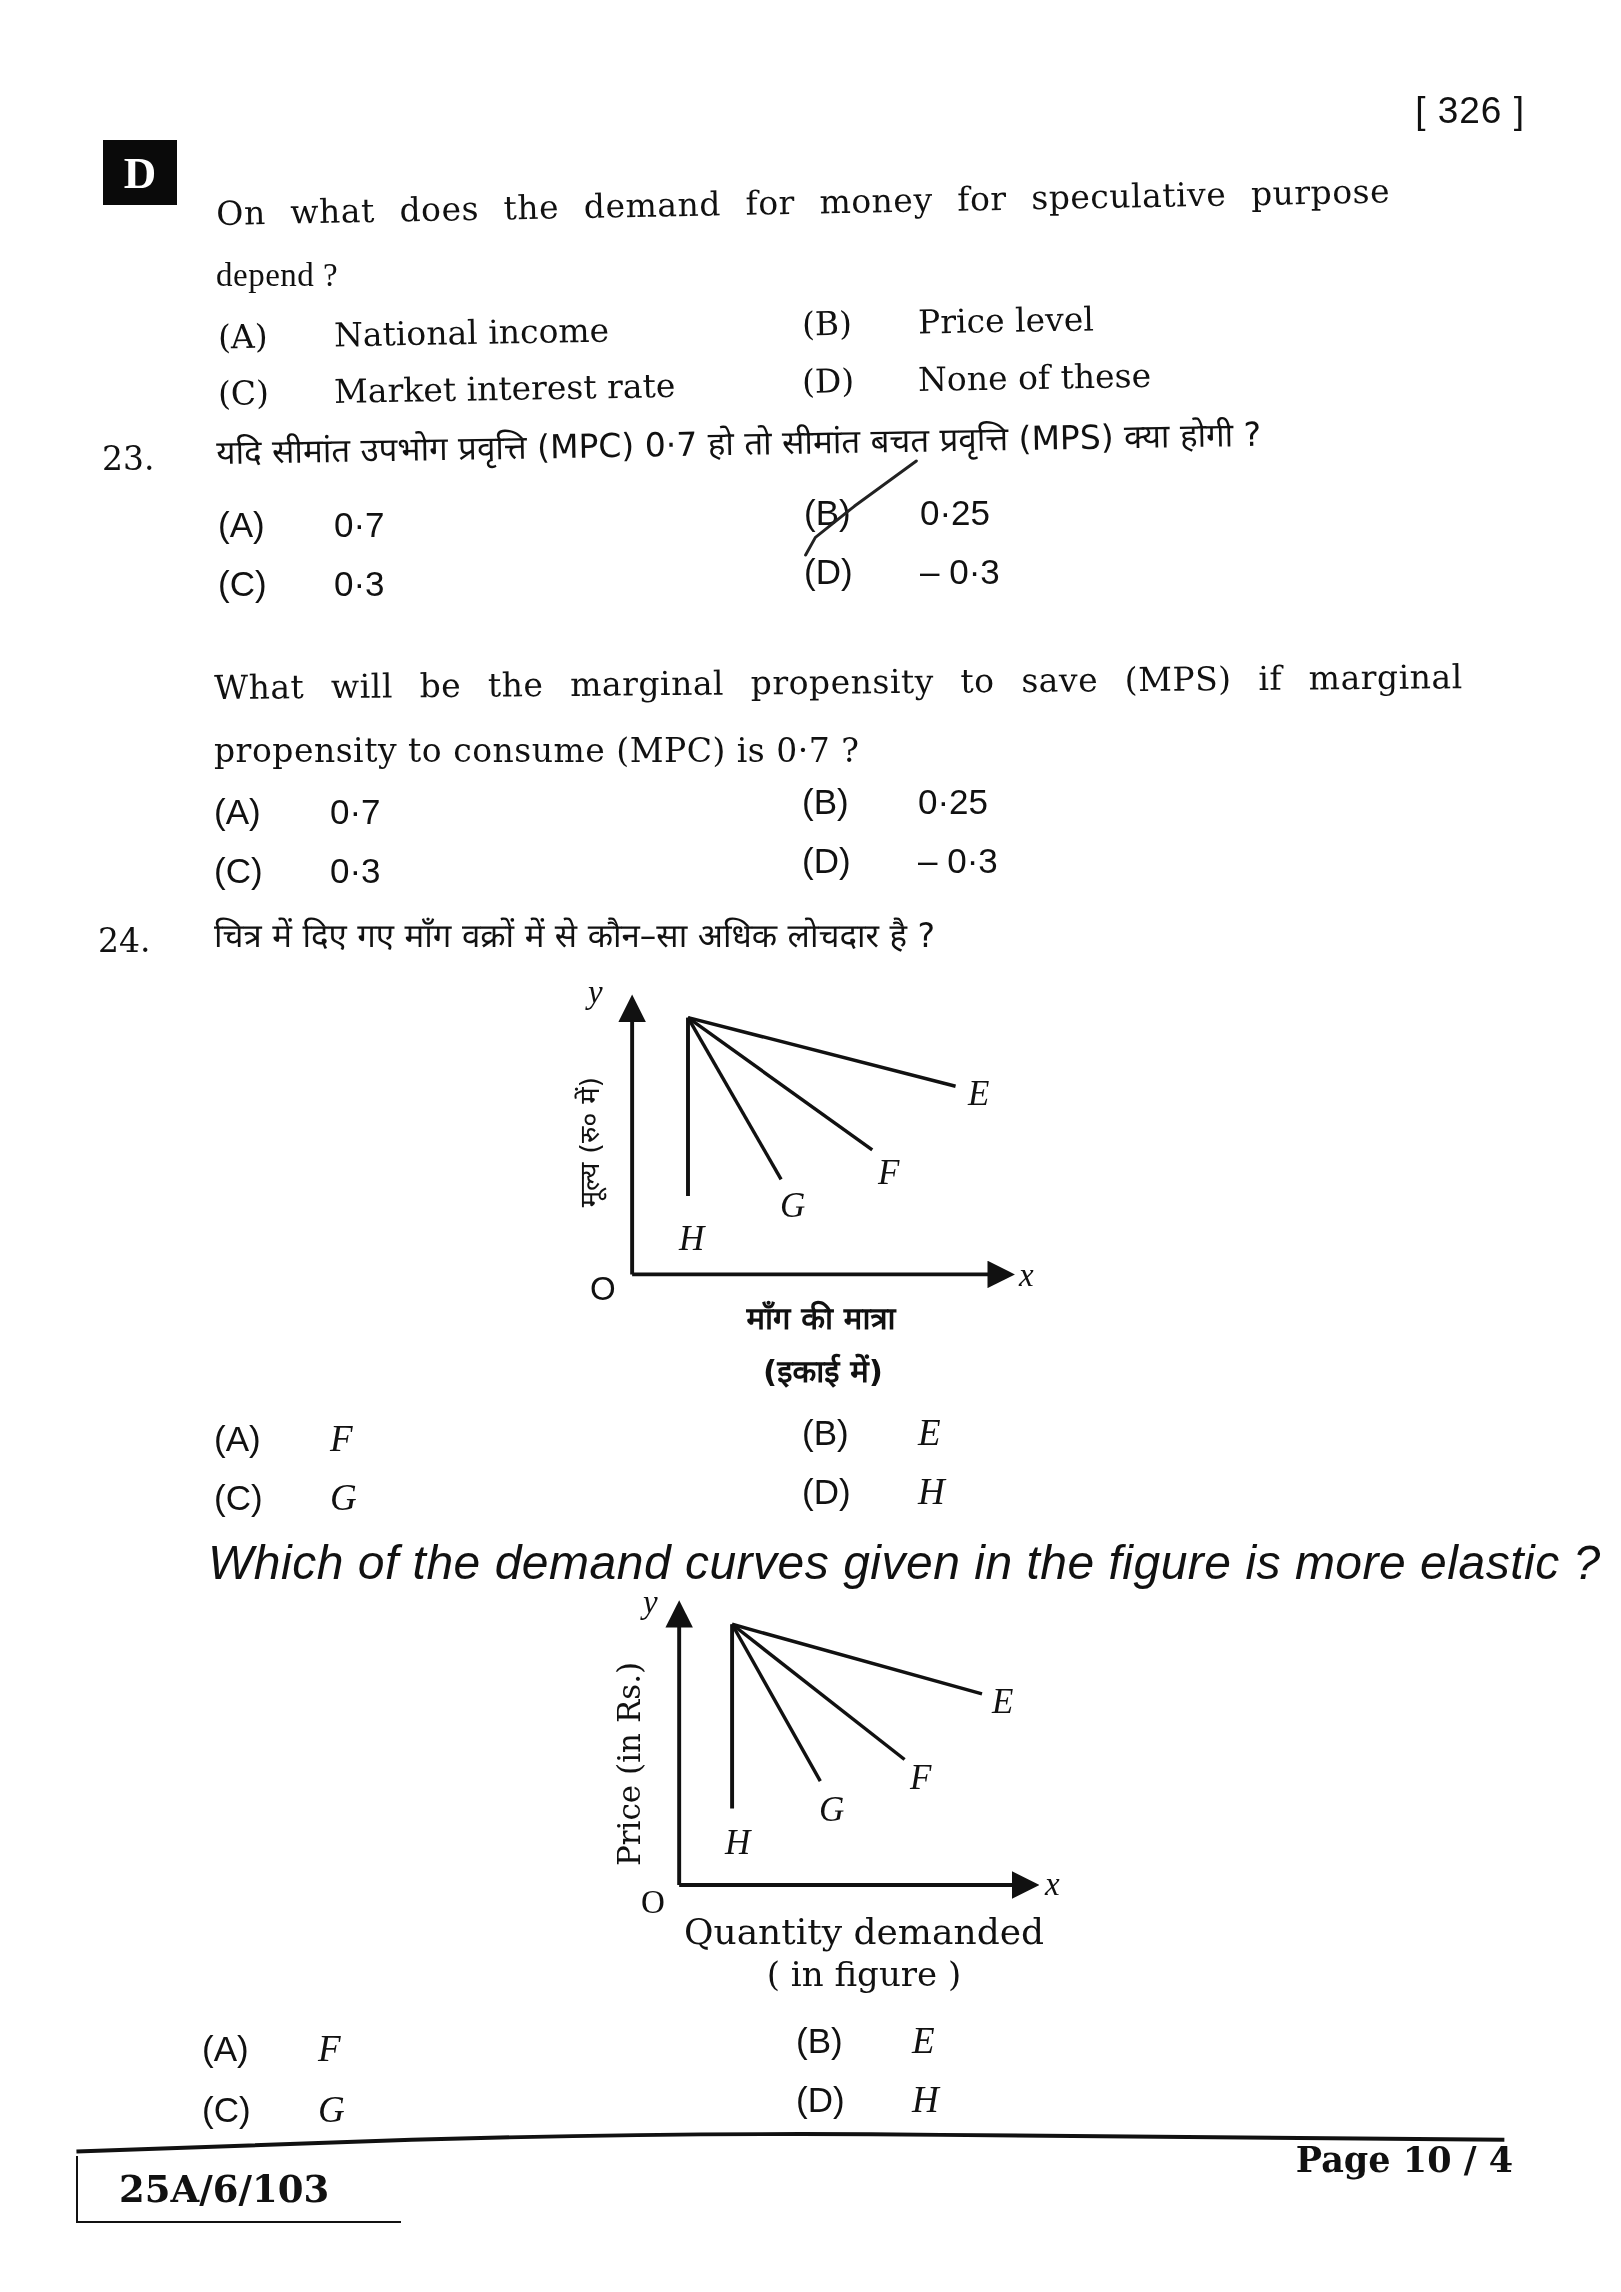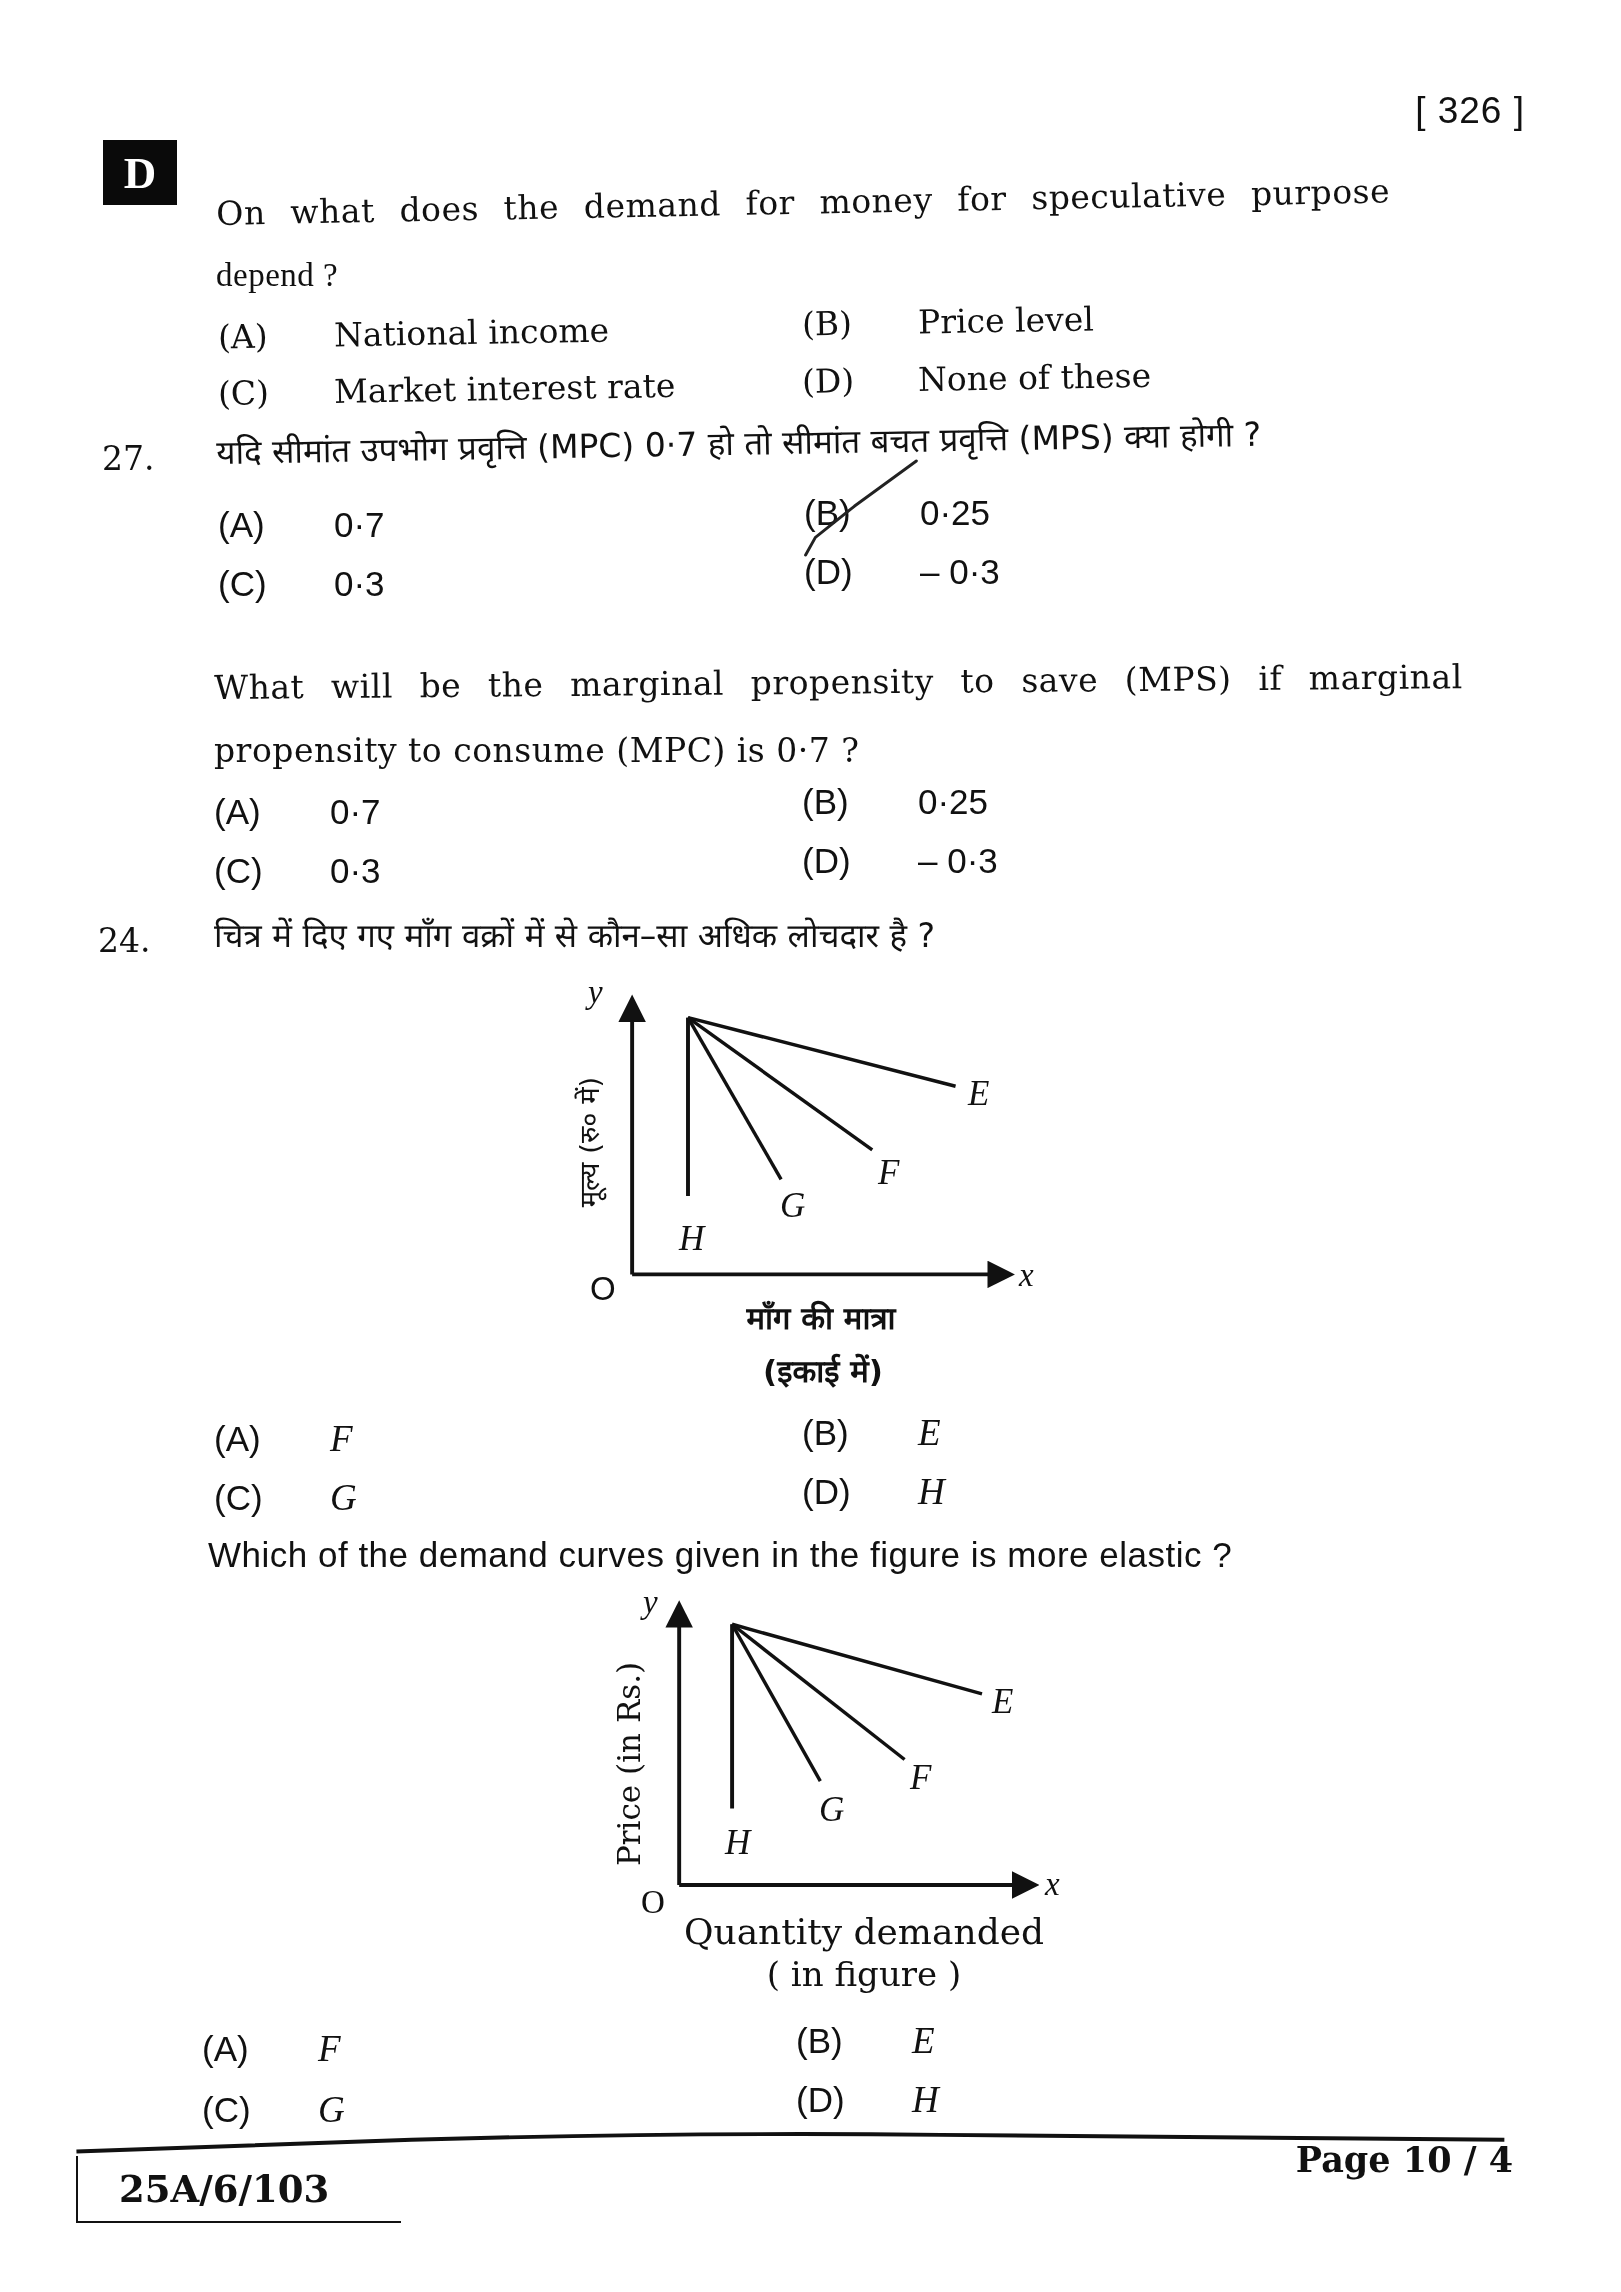--- a/index.html
+++ b/index.html
@@ -35,21 +35,21 @@
 <div class="abs stem-en" style="left:216px; top:194px; width:1313px; transform:rotate(-1.1deg); transform-origin:left top; display:flex; justify-content:space-between;">
   <span style="word-spacing:13.7px;">On what does the demand for money for speculative purpose</span>
 </div>
 <div class="abs stem-en" style="left:216px; top:257px;font-family:Liberation Serif, serif;">depend ?</div>
 
 <div class="abs opt" style="left:218px; top:314px; transform:rotate(-1deg);"><span class="lbl">(A)</span><span>National income</span></div>
 <div class="abs opt" style="left:802px; top:302px; transform:rotate(-1deg);"><span class="lbl">(B)</span><span>Price level</span></div>
 <div class="abs opt" style="left:218px; top:370px; transform:rotate(-1deg);"><span class="lbl">(C)</span><span>Market interest rate</span></div>
 <div class="abs opt" style="left:802px; top:359px; transform:rotate(-1deg);"><span class="lbl">(D)</span><span>None of these</span></div>
 
-<div class="abs qnum" style="left:102px; top:439px;">27.</div>
+<div class="abs qnum" style="left:102px; top:439px;">23.</div>
 <div class="abs stem-hi" style="left:216px; top:429px; transform:rotate(-1deg); transform-origin:left top;">यदि सीमांत उपभोग प्रवृत्ति (MPC) 0·7 हो तो सीमांत बचत प्रवृत्ति (MPS) क्या होगी ?</div>
 
 <div class="abs opt sans" style="left:218px; top:505px;"><span class="lbl">(A)</span><span>0·7</span></div>
 <div class="abs opt sans" style="left:804px; top:493px;"><span class="lbl">(B)</span><span>0·25</span></div>
 <div class="abs opt sans" style="left:218px; top:564px;"><span class="lbl">(C)</span><span>0·3</span></div>
 <div class="abs opt sans" style="left:804px; top:552px;"><span class="lbl">(D)</span><span>– 0·3</span></div>
 
 <svg class="fig" width="1621" height="2293" style="pointer-events:none;" viewBox="0 0 1654 2339">
   <path d="M935 470 L872 516 M872 516 L832 548 L822 566" stroke="#222" stroke-width="3" fill="none" stroke-linecap="round"></path>
 </svg>
@@ -87,21 +87,21 @@
 <div class="abs curve-label" style="left:679px; top:1219px;">H</div>
 <div class="abs" style="left:588px; top:1142px; transform:translate(-50%,-50%) rotate(-90deg); font-family:'DejaVu Sans',sans-serif; font-size:27.4px;">मूल्य (रु० में)</div>
 <div class="abs" style="left:821px; top:1296px; transform:translateX(-50%); font-family:'DejaVu Sans',sans-serif; font-size:31px; font-weight:bold;">माँग की मात्रा</div>
 <div class="abs" style="left:823px; top:1349px; transform:translateX(-50%); font-family:'DejaVu Sans',sans-serif; font-size:31px; font-weight:bold;">(इकाई में)</div>
 
 <div class="abs opt sans" style="left:214px; top:1417px;"><span class="lbl">(A)</span><span class="ital">F</span></div>
 <div class="abs opt sans" style="left:802px; top:1411px;"><span class="lbl">(B)</span><span class="ital">E</span></div>
 <div class="abs opt sans" style="left:214px; top:1476px;"><span class="lbl">(C)</span><span class="ital">G</span></div>
 <div class="abs opt sans" style="left:802px; top:1470px;"><span class="lbl">(D)</span><span class="ital">H</span></div>
 
-<div class="abs stem-en" style="left:208px; top:1535px; font-family:'Liberation Sans',sans-serif; font-size:35px;">Which of the demand curves given in the figure is more elastic ?</div>
+<div class="abs stem-en" style="left:208px; top:1535px; font-family:'Liberation Sans',sans-serif; font-size:48px;font-style:italic;">Which of the demand curves given in the figure is more elastic ?</div>
 
 <svg class="fig" width="1621" height="2293" viewBox="0 0 1654 2339">
   <line x1="693" y1="1923" x2="693" y2="1638" stroke="#111" stroke-width="4" marker-end="url(#arr)"></line>
   <line x1="693" y1="1923" x2="1055" y2="1923" stroke="#111" stroke-width="4" marker-end="url(#arr)"></line>
   <line x1="747" y1="1657" x2="747" y2="1845" stroke="#111" stroke-width="4"></line>
   <line x1="747" y1="1657" x2="837" y2="1817" stroke="#111" stroke-width="3.5"></line>
   <line x1="747" y1="1657" x2="923" y2="1795" stroke="#111" stroke-width="3.5"></line>
   <line x1="747" y1="1657" x2="1002" y2="1728" stroke="#111" stroke-width="3.5"></line>
 </svg>
 <div class="abs ax-label" style="left:643px; top:1584px;">y</div>

